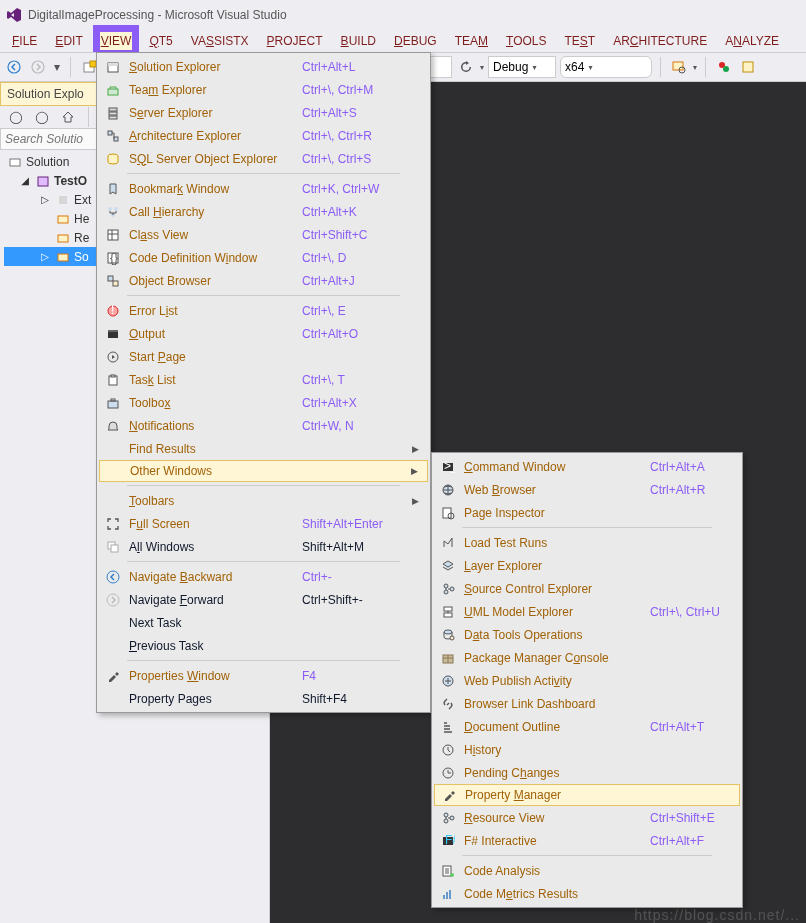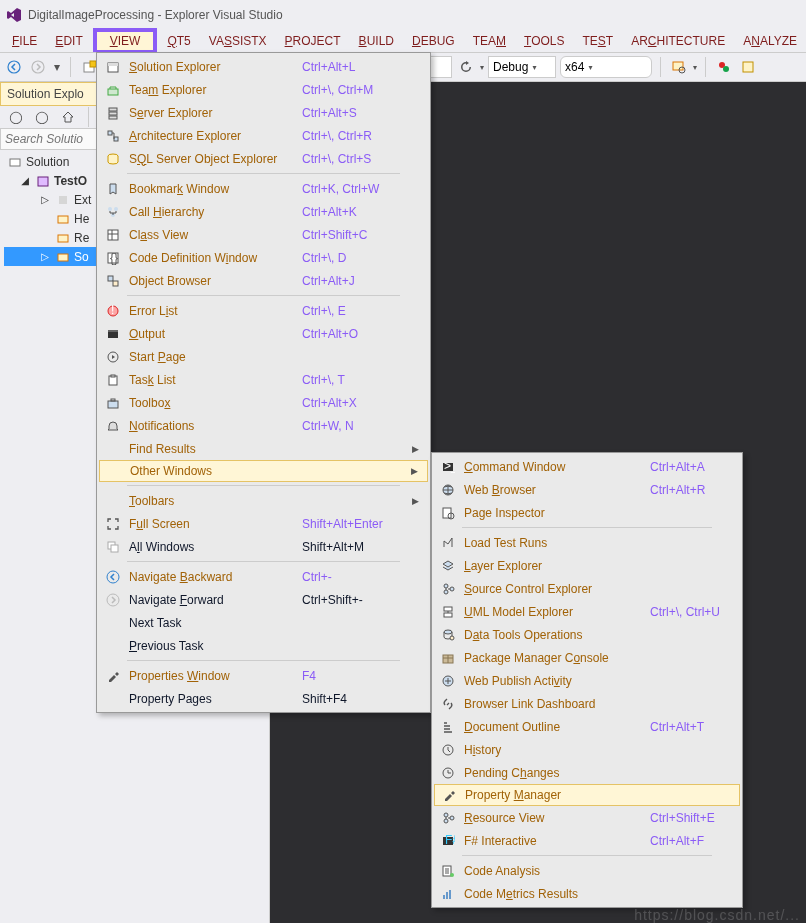--- a/index.html
+++ b/index.html
@@ -3,21 +3,21 @@
 <meta charset="utf-8">
 <style>
   * { box-sizing: border-box; font-family: "Segoe UI", Tahoma, sans-serif; font-size: 12px; }
   body { margin: 0; width: 806px; height: 923px; background: #2d2d30; overflow: hidden; position: relative; }
   .window { width: 806px; height: 923px; background: #eee; display: flex; flex-direction: column; }
   .titlebar { height: 30px; background: #eeeef2; display: flex; align-items: center; padding: 0 6px; gap: 6px; }
   .vs-logo { width: 16px; height: 16px; display:flex; align-items:center; justify-content:center;}
   .title-text { color: #555; font-size: 12px; }
   .menubar { height: 22px; background: #eeeef2; display: flex; align-items: center; padding: 0 4px; gap: 2px; }
   .menubar .mitem { padding: 3px 8px; color: #7f1d1d; }
-  .menubar .mitem.active { background: #fff6d6; border: 4px solid #8b5cf6; padding: 2px 13px; text-align: center; }
+  .menubar .mitem.active { background: #fff6d6; border: 7px solid #8b5cf6; padding: 2px 1px; text-align: center; }
   .menubar .mitem u { text-decoration: underline; }
   .toolbar { height: 30px; background: #eeeef2; border-top: 1px solid #ccc; border-bottom: 1px solid #ccc; display: flex; align-items: center; padding: 0 4px; gap: 4px; }
   .tbtn { width: 20px; height: 20px; display:flex; align-items:center; justify-content:center; color:#555;}
   .tsep { width:1px; height:20px; background:#ccc; margin:0 4px;}
   .combo { height: 22px; border: 1px solid #ccc; background: #fff; display:flex; align-items:center; padding:0 4px; gap:4px; font-size:12px;}
   .combo .arr { font-size:8px; color:#555;}
   .body-area { flex: 1; display: flex; position: relative; background: #2d2d30;}
   .panel { width: 270px; background: #eeeef2; display:flex; flex-direction:column; border-right:1px solid #ccc;}
   .panel-header { background: #fff6d6; border: 1px solid #e5c365; padding: 4px 6px; color:#444; }
   .panel-ctl { height: 22px; display:flex; align-items:center; padding:0 6px; gap:6px; color:#666;}
@@ -49,21 +49,21 @@
 <body>
 
 <div class="window">
 
   <div class="titlebar">
     <span class="vs-logo">
       <svg width="16" height="16" viewBox="0 0 16 16">
           <path fill="#68217a" d="M11 1l4 2v10l-4 2-6-5-3 2-1-1V5l1-1 3 2 6-5zM5 8l3 2V6L5 8z"></path>
         </svg>
     </span>
-    <span class="title-text">DigitalImageProcessing - Explorer Visual Studio</span>
+    <span class="title-text">DigitalImageProcessing - Microsoft Visual Studio</span>
   </div>
 
   <div class="menubar" id="menubar">
       <div class="mitem"><u>F</u>ILE</div>
       <div class="mitem"><u>E</u>DIT</div>
       <div class="mitem active"><u>V</u>IEW</div>
       <div class="mitem"><u>Q</u>T5</div>
       <div class="mitem">VA<u>S</u>SISTX</div>
       <div class="mitem"><u>P</u>ROJECT</div>
       <div class="mitem"><u>B</u>UILD</div>

